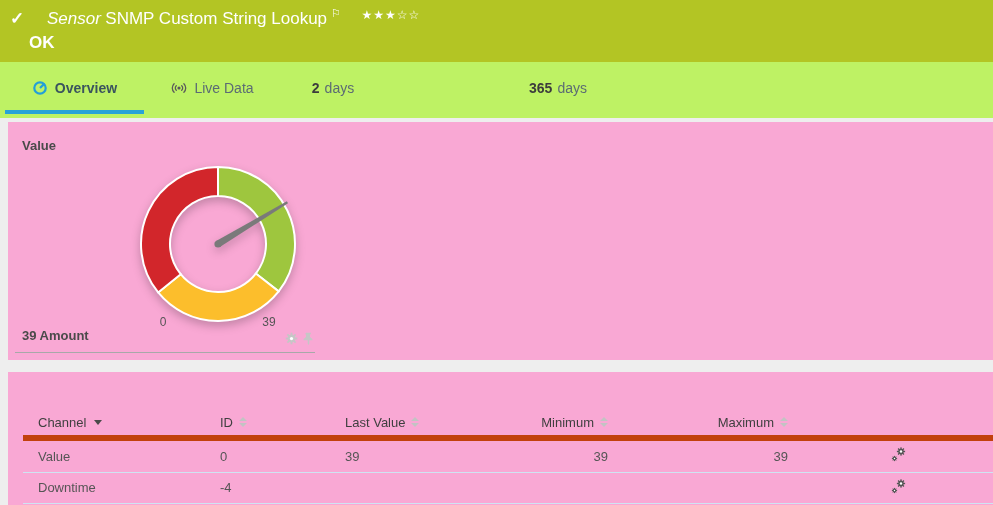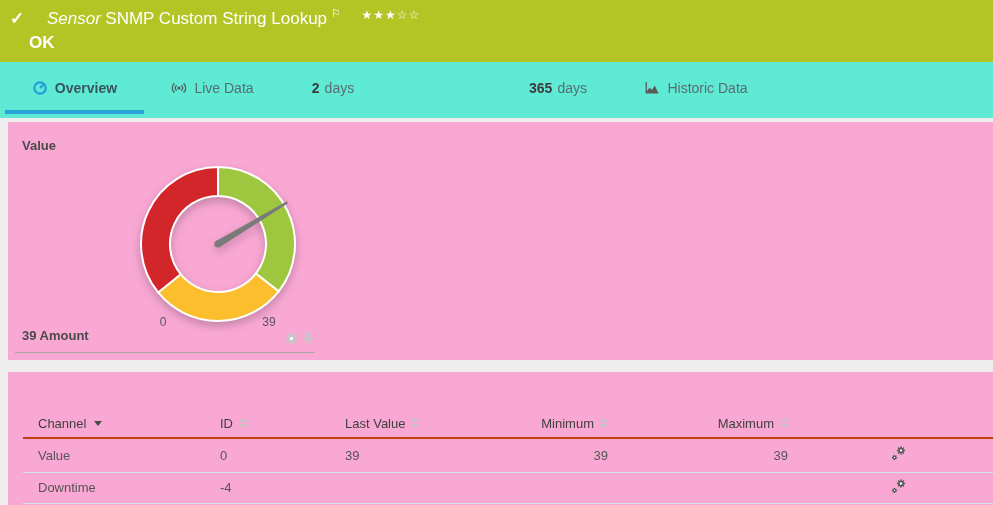--- a/index.html
+++ b/index.html
@@ -14,21 +14,21 @@
   .banner { position:absolute; left:0; top:0; width:100%; height:62px; background:#b3c524; color:#fff; }
   .banner .check { position:absolute; left:10px; top:8px; font-size:17px; font-weight:bold; }
   .banner .titleline { position:absolute; left:32px; top:7px; white-space:nowrap;margin-left:15px; }
   .banner .kind { font-style:italic; font-size:17px; }
   .banner .name { font-size:17px; }
   .banner .flag { font-size:11px; vertical-align:7px; margin-left:4px; cursor:pointer; }
   .banner .stars { font-size:12px; letter-spacing:1px; vertical-align:5px; margin-left:16px; cursor:pointer; }
   .banner .status { position:absolute; left:29px; top:33px; font-size:17px; font-weight:bold; }
 
   
-  .tabstrip { position:absolute; left:0; top:62px; width:100%; height:56px; background:#5eead4; }
+  .tabstrip { position:absolute; left:0; top:62px; width:100%; height:56px; background:#bef264; }
   .tab { position:absolute; top:0; height:52px; display:flex; align-items:center; justify-content:center;
          gap:7px; font-size:14px; color:#5b6b74; cursor:pointer; white-space:nowrap; }
   .tab b { color:#3c3c3c; font-weight:bold; margin-right:-2px; }
   .tab.active { color:#3a545e; font-weight:bold; }
   .tab.active::after { content:""; position:absolute; left:0; right:0; bottom:0; height:4px; background:#29a3d8; }
   .tab svg { flex:0 0 auto; }
 
   
   .panel { position:absolute; left:8px; right:0; background:#f9a8d4; }
   .panel1 { top:122px; height:238px; }
@@ -42,21 +42,21 @@
   .glabel.max { left:246px; }
   .gfooter { position:absolute; left:14px; top:206px; font-size:13px; font-weight:bold; color:#4a4a4a; }
   .gtools { position:absolute; left:277px; top:210px; display:flex; gap:5px; align-items:center; }
   .gtools span { cursor:pointer; line-height:0; }
   .gdivider { position:absolute; left:7px; top:230px; width:300px; height:1px; background:#a8a8a8; }
 
   
   .channels-table { position:absolute; left:15px; top:38px; width:calc(100% - 15px);
                     border-collapse:collapse; table-layout:fixed; font-size:13px; color:#555; }
   .channels-table th { text-align:left; font-weight:normal; color:#3f3f3f; height:28px;
-                       border-bottom:2px solid #c2410c; padding:0 0 0 15px; white-space:nowrap; cursor:pointer; }
+                       border-bottom:6px solid #c2410c; padding:0 0 0 15px; white-space:nowrap; cursor:pointer; }
   .channels-table td { height:34px; border-bottom:1px solid #cfe4f2; padding:0 0 0 15px; }
   .channels-table tr.row2 td { height:31px; }
   .channels-table th.r, .channels-table td.r { text-align:right; padding:0 15px 0 0; }
   .channels-table td.actions, .channels-table th.actions { text-align:center; padding:0; }
 
   .caret { display:inline-block; margin-left:8px; vertical-align:2px; width:0; height:0;
            border-left:4.5px solid transparent; border-right:4.5px solid transparent; border-top:5px solid #4a4a4a; }
   .sort { display:inline-block; vertical-align:0px; margin-left:6px; }
   .sort i { display:block; width:0; height:0; border-left:4px solid transparent; border-right:4px solid transparent; }
   .sort .u { border-bottom:4px solid #c3c3c3; margin-bottom:2px; }
@@ -100,29 +100,20 @@
     <b>2</b>
     <span>days</span>
   </div>
   <div class="tab" style="left:425px; width:70px;margin-top:41px;">
     <b>30</b>
     <span>days</span>
   </div>
   <div class="tab" style="left:518px; width:80px;">
     <b>365</b>
     <span>days</span>
-  </div>
-  <div class="tab" style="left:640px; width:112px;">
-    <svg width="16" height="16" viewBox="0 0 16 16">
-      <g fill="#5a5a5a">
-        <rect x="1.6" y="2" width="1.3" height="11.6"></rect>
-        <path d="M2.9 13.6 H14.5 L10.8 5.4 L8 9.8 L5.5 7.8 L2.9 11.2 Z"></path>
-      </g>
-    </svg>
-    <span>Historic Data</span>
   </div>
 </div>
 
 <div class="panel panel1">
   <div class="ptitle">Value</div>
   <div class="gaugewrap">
     <svg id="gauge-svg" width="180" height="180" viewBox="0 0 180 180">
         <path d="M 90.00 13.00 A 77 77 0 0 1 150.68 137.41 L 127.82 119.55 A 48 48 0 0 0 90.00 42.00 Z" fill="#9ec63e" stroke="#fff" stroke-width="2"></path>
         <path d="M 150.68 137.41 A 77 77 0 0 1 30.16 138.46 L 52.70 120.21 A 48 48 0 0 0 127.82 119.55 Z" fill="#fcbe2c" stroke="#fff" stroke-width="2"></path>
         <path d="M 30.16 138.46 A 77 77 0 0 1 90.00 13.00 L 90.00 42.00 A 48 48 0 0 0 52.70 120.21 Z" fill="#d2262b" stroke="#fff" stroke-width="2"></path>

